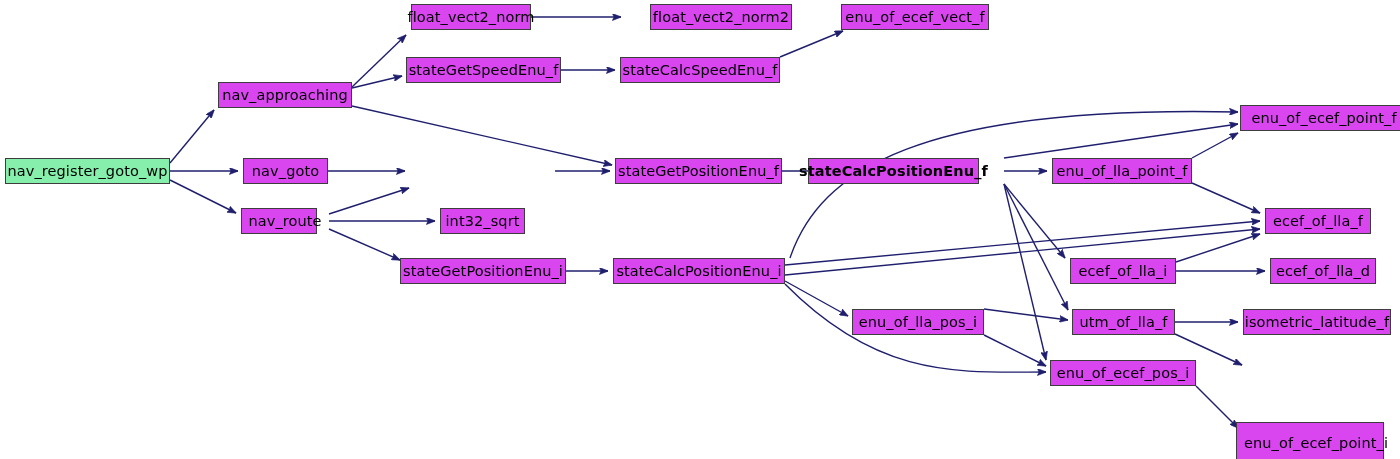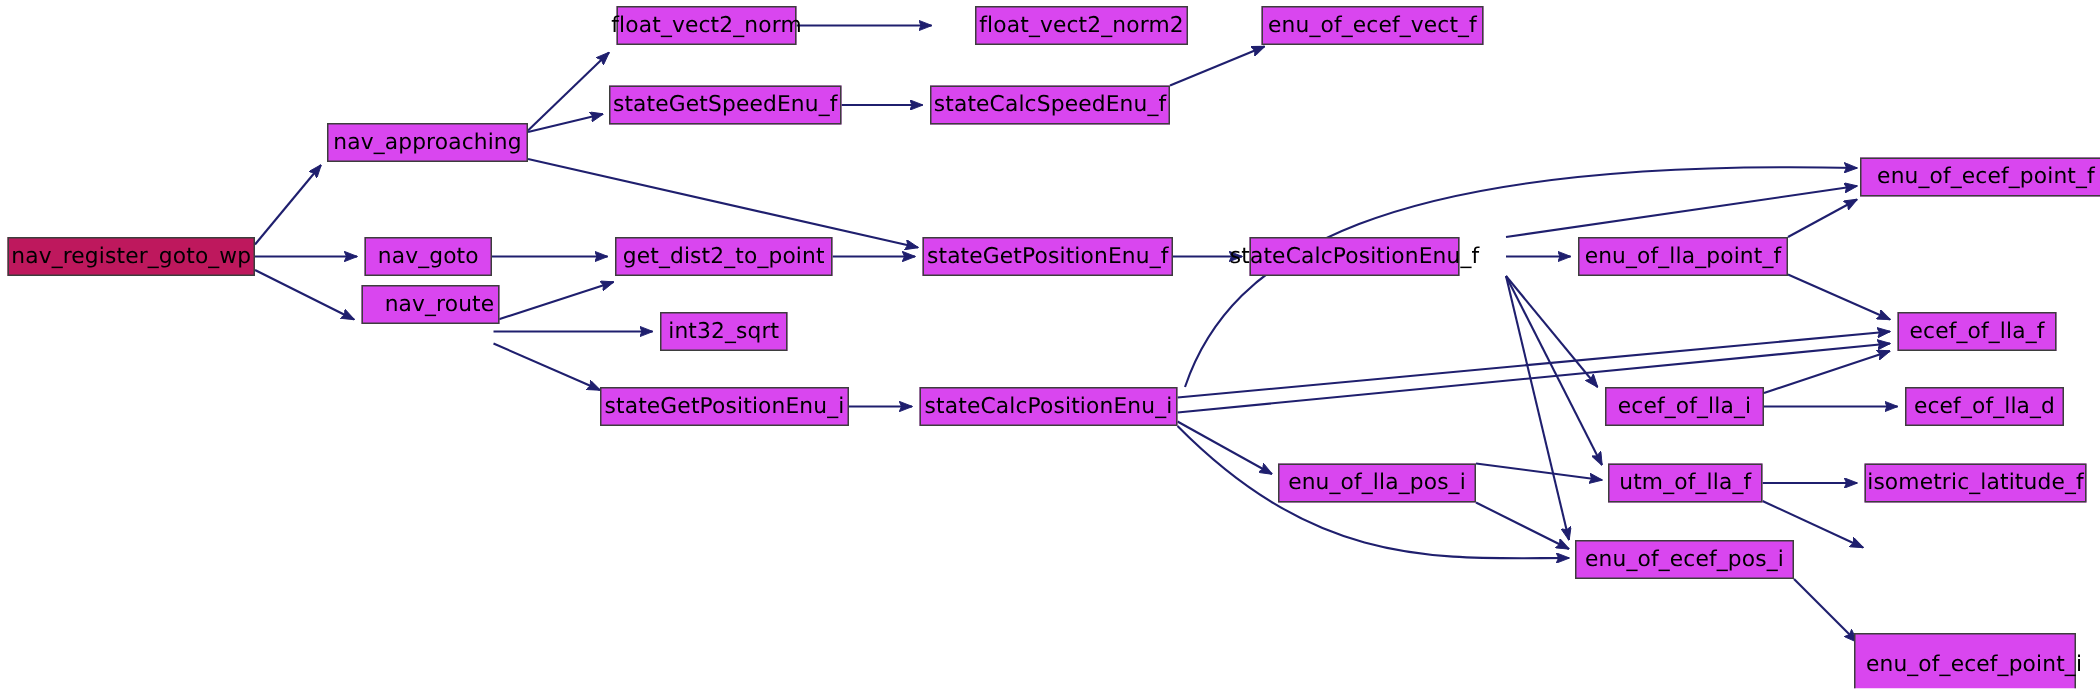--- a/index.html
+++ b/index.html
@@ -41,21 +41,21 @@
     align-items: center;
     justify-content: center;
     text-align: center;
     font-size: 14.5px;
     line-height: 1.12;
     letter-spacing: 0.1px;
     white-space: pre-line;
     cursor: pointer;
   }
   .node.root {
-    background: #be185d;
+    background: #86efac;
   }
   .edge-path {
     fill: none;
     stroke: #1f1f6e;
     stroke-width: 1.4px;
   }
   .edge-arrow {
     fill: #1f1f6e;
     stroke: #1f1f6e;
     stroke-width: 0.6px;
@@ -106,32 +106,31 @@
         <path class="edge-path" d="M1176,271 L1265,271" marker-end="url(#arrowhead)"></path>
         <path class="edge-path" d="M1175,322 L1238,322" marker-end="url(#arrowhead)"></path>
         <path class="edge-path" d="M1175,334 L1242,365" marker-end="url(#arrowhead)"></path>
         <path class="edge-path" d="M1196,386 L1238,428" marker-end="url(#arrowhead)"></path>
       </g>
   </svg>
   <div id="node-layer">
       <div class="node root" style="left: 5px; top: 158px; width: 165px; height: 26px;">nav_register_goto_wp</div>
       <div class="node" style="left: 218px; top: 82px; width: 134px; height: 26px;">nav_approaching</div>
       <div class="node" style="left: 243px; top: 158px; width: 85px; height: 26px;">nav_goto</div>
-      <div class="node" style="left: 241px; top: 190px; width: 92px; height: 26px; padding-left: 12px;">nav_route</div>
+      <div class="node" style="left: 241px; top: 208px; width: 76px; height: 26px; padding-left: 12px;">nav_route</div>
       <div class="node" style="left: 411px; top: 4px; width: 120px; height: 26px;">float_vect2_norm</div>
       <div class="node" style="left: 406px; top: 57px; width: 155px; height: 26px;">stateGetSpeedEnu_f</div>
-      <div class="node" style="left: 410px; top: 158px; width: 145px; height: 26px;">get_dist2_to_point</div>
       <div class="node" style="left: 440px; top: 208px; width: 85px; height: 26px;">int32_sqrt</div>
       <div class="node" style="left: 400px; top: 258px; width: 166px; height: 26px;">stateGetPositionEnu_i</div>
       <div class="node" style="left: 626px; top: 4px; width: 142px; height: 26px; margin-left: 24px;">float_vect2_norm2</div>
       <div class="node" style="left: 620px; top: 57px; width: 160px; height: 26px;">stateCalcSpeedEnu_f</div>
       <div class="node" style="left: 615px; top: 158px; width: 167px; height: 26px;">stateGetPositionEnu_f</div>
       <div class="node" style="left: 613px; top: 258px; width: 172px; height: 26px;">stateCalcPositionEnu_i</div>
       <div class="node" style="left: 841px; top: 4px; width: 148px; height: 26px;">enu_of_ecef_vect_f</div>
-      <div class="node" style="left: 833px; top: 158px; width: 140px; height: 26px;">stateCalcPositionEnu_f</div>
+      <div class="node" style="left: 808px; top: 158px; width: 171px; height: 26px; font-weight: bold;">stateCalcPositionEnu_f</div>
       <div class="node" style="left: 852px; top: 309px; width: 132px; height: 26px;">enu_of_lla_pos_i</div>
       <div class="node" style="left: 1052px; top: 158px; width: 140px; height: 26px;">enu_of_lla_point_f</div>
       <div class="node" style="left: 1070px; top: 258px; width: 106px; height: 26px;">ecef_of_lla_i</div>
       <div class="node" style="left: 1072px; top: 309px; width: 103px; height: 26px;">utm_of_lla_f</div>
       <div class="node" style="left: 1050px; top: 360px; width: 146px; height: 26px;">enu_of_ecef_pos_i</div>
       <div class="node" style="left: 1240px; top: 105px; width: 168px; height: 26px;">enu_of_ecef_point_f</div>
       <div class="node" style="left: 1265px; top: 208px; width: 106px; height: 26px;">ecef_of_lla_f</div>
       <div class="node" style="left: 1270px; top: 258px; width: 106px; height: 26px;">ecef_of_lla_d</div>
       <div class="node" style="left: 1243px; top: 309px; width: 148px; height: 26px;">isometric_latitude_f</div>
       <div class="node" style="left: 1236px; top: 422px; width: 148px; height: 43px; padding-left: 12px;">enu_of_ecef_point_i</div>

